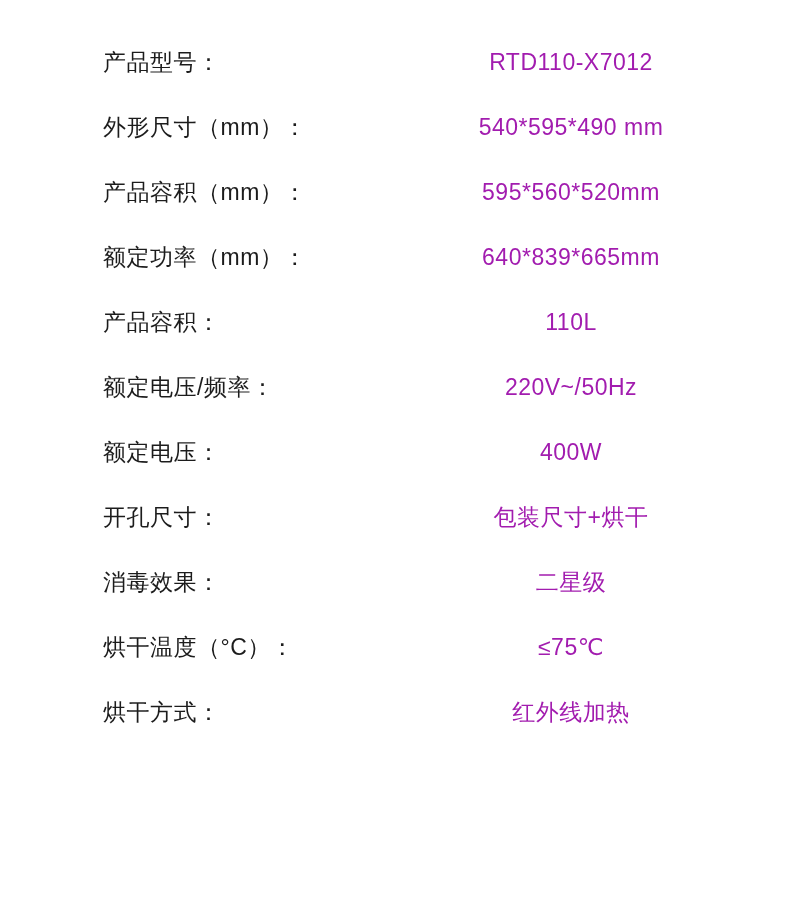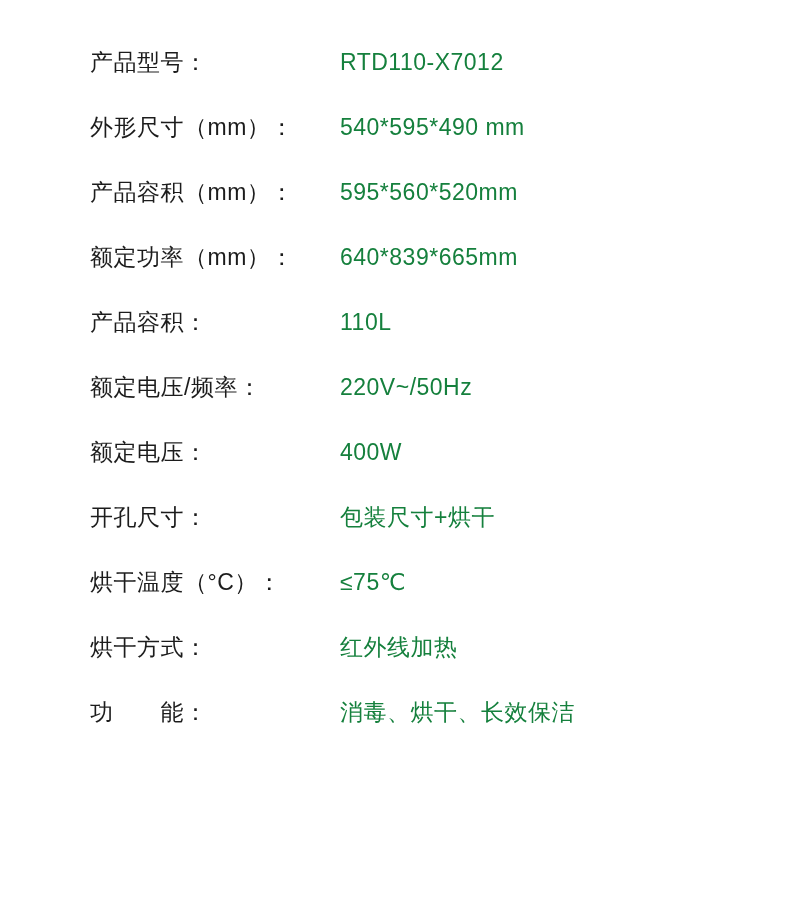--- a/index.html
+++ b/index.html
@@ -11,21 +11,21 @@
     width: 790px;
     height: 899px;
     font-family: "Liberation Sans", "DejaVu Sans", sans-serif;
     color: #1a1a1a;
     overflow: hidden;
   }
   .spec-sheet {
     box-sizing: border-box;
     width: 790px;
     height: 899px;
-    padding: 30px 0 0 0;
+    padding: 30px 0 0 13px;
     background: #ffffff;
   }
   .spec-table {
     width: 100%;
     border-collapse: collapse;
   }
   .spec-row {
     height: 65px;
   }
   .spec-label {
@@ -36,24 +36,25 @@
     font-weight: 400;
     color: #1c1c1c;
     white-space: nowrap;
     vertical-align: middle;
     letter-spacing: 0.5px;
   }
   .spec-value {
     padding-left: 0;
     font-size: 23px;
     font-weight: 400;
-    color: #15803d;
+    color: #a21caf;
     white-space: nowrap;
     vertical-align: middle;
     letter-spacing: 0.5px;
+    text-align: center;
   }
 </style>
 </head>
 <body>
 
 <div class="spec-sheet">
   <table class="spec-table">
     <tbody>
       <tr class="spec-row">
         <td class="spec-label">产品型号：</td>
@@ -81,26 +82,26 @@
       </tr>
       <tr class="spec-row">
         <td class="spec-label">额定电压：</td>
         <td class="spec-value">400W</td>
       </tr>
       <tr class="spec-row">
         <td class="spec-label">开孔尺寸：</td>
         <td class="spec-value">包装尺寸+烘干</td>
       </tr>
       <tr class="spec-row">
+        <td class="spec-label">消毒效果：</td>
+        <td class="spec-value">二星级</td>
+      </tr>
+      <tr class="spec-row">
         <td class="spec-label">烘干温度（°C）：</td>
         <td class="spec-value">≤75℃</td>
       </tr>
       <tr class="spec-row">
         <td class="spec-label">烘干方式：</td>
         <td class="spec-value">红外线加热</td>
       </tr>
-      <tr class="spec-row">
-        <td class="spec-label">功　　能：</td>
-        <td class="spec-value">消毒、烘干、长效保洁</td>
-      </tr>
     </tbody>
   </table>
 </div>
 
 </body></html>

